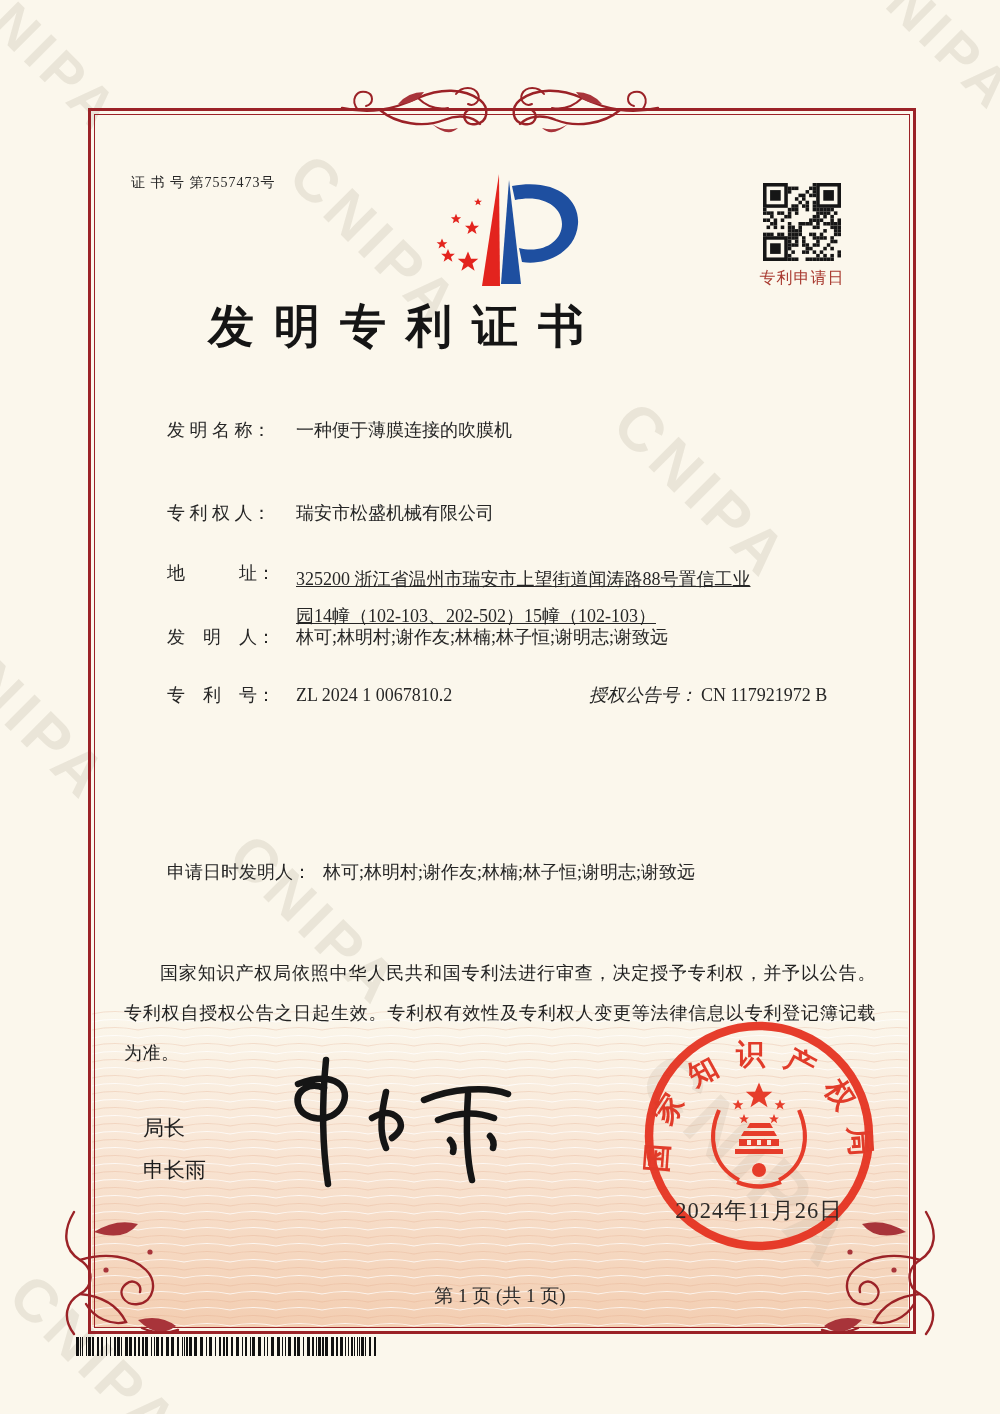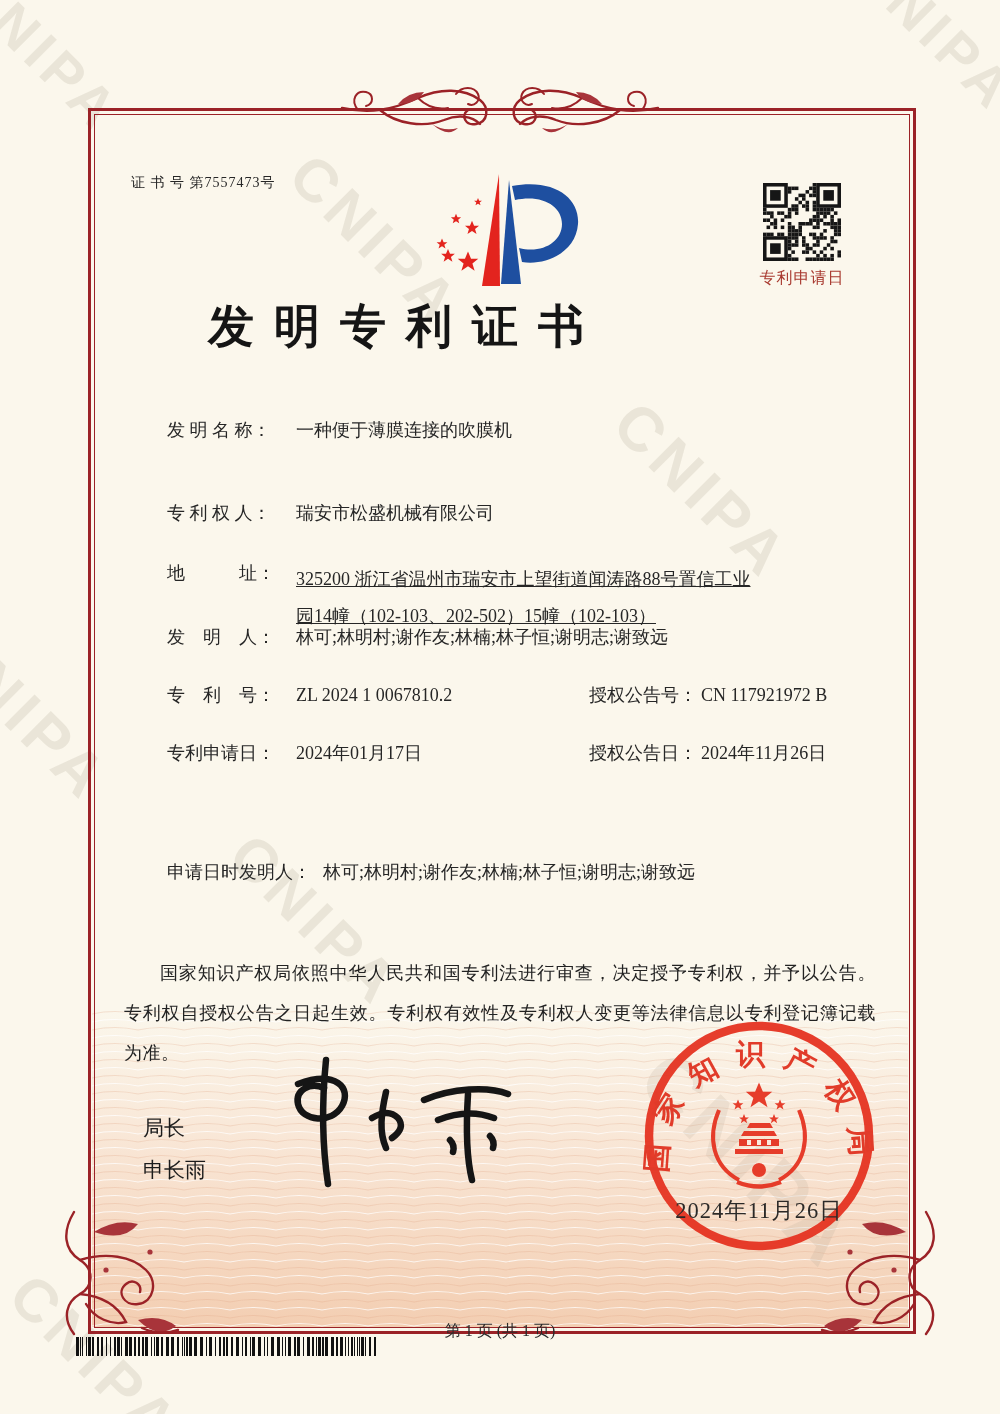--- a/index.html
+++ b/index.html
@@ -24,33 +24,33 @@
   .qrlabel{position:absolute;left:722px;top:268px;width:160px;text-align:center;
            font-size:16px;letter-spacing:1px;color:#a8392f;}
   .title{position:absolute;left:0;top:296px;width:792px;text-align:center;
          font-size:46px;font-weight:bold;letter-spacing:20px;text-indent:20px;color:#151515;}
   
   .row{position:absolute;left:143px;width:770px;font-size:18px;line-height:24px;margin-left:24px;}
   .row .lab{display:inline-block;min-width:129px;}
   .row.longlab .lab{min-width:0;margin-right:12px;}
   .row .wrap{display:inline-block;width:470px;line-height:37px;vertical-align:top;text-decoration:underline;}
   .row .col2{position:absolute;left:422px;top:0;white-space:nowrap;}
-  .row .col2 .lab2{display:inline-block;min-width:112px;}
+  .row .col2 .lab2{display:inline-block;min-width:112px;font-style:italic;}
   
   .notice{position:absolute;left:124px;top:953px;width:752px;font-size:18px;line-height:40px;
           text-align:justify;text-indent:2em;letter-spacing:.5px;color:#222;}
   
   .dtitle{position:absolute;left:143px;top:1114px;font-size:21px;
           font-family:"Liberation Sans","DejaVu Sans",sans-serif;color:#1c1c1c;}
   .dname{position:absolute;left:143px;top:1156px;font-size:21px;
          font-family:"Liberation Sans","DejaVu Sans",sans-serif;color:#1c1c1c;}
   .sig{position:absolute;left:240px;top:1048px;}
   .seal{position:absolute;left:641px;top:1018px;}
   
-  .pageno{position:absolute;left:0;top:1283px;width:1000px;text-align:center;font-size:16px;color:#2a2a2a;margin-top:38px;}
+  .pageno{position:absolute;left:0;top:1283px;width:1000px;text-align:center;font-size:19px;color:#2a2a2a;}
   .barcode{position:absolute;left:76px;top:1337px;}
 </style>
 </head>
 <body>
 
 <div class="cert">
 
   <div class="grad">
     <svg id="waves-svg" width="816" height="317">
         <path d="M0 4 q23 -5 46 0 q23 -5 46 0 q23 -5 46 0 q23 -5 46 0 q23 -5 46 0 q23 -5 46 0 q23 -5 46 0 q23 -5 46 0 q23 -5 46 0 q23 -5 46 0 q23 -5 46 0 q23 -5 46 0 q23 -5 46 0 q23 -5 46 0 q23 -5 46 0 q23 -5 46 0 q23 -5 46 0 q23 -5 46 0" fill="none" stroke="rgba(222,160,128,.28)" stroke-width="1.1"></path>
@@ -347,24 +347,20 @@
   <div class="row" style="top:561px">
     <span class="lab">地　　　址：</span><span class="wrap">325200 浙江省温州市瑞安市上望街道闻涛路88号置信工业园14幢（102-103、202-502）15幢（102-103）</span>
   </div>
   <div class="row" style="top:625px">
     <span class="lab">发　明　人：</span><span>林可;林明村;谢作友;林楠;林子恒;谢明志;谢致远</span>
   </div>
   <div class="row" style="top:683px">
     <span class="lab">专　利　号：</span><span>ZL 2024 1 0067810.2</span>
     <span class="col2"><span class="lab2">授权公告号：</span><span>CN 117921972 B</span></span>
   </div>
-  <div class="row" style="top:741px">
-    <span class="lab">专利申请日：</span><span>2024年01月17日</span>
-    <span class="col2"><span class="lab2">授权公告日：</span><span>2024年11月26日</span></span>
-  </div>
   <div class="row longlab" style="top:860px">
     <span class="lab">申请日时发明人：</span><span>林可;林明村;谢作友;林楠;林子恒;谢明志;谢致远</span>
   </div>
 
   <div class="notice">国家知识产权局依照中华人民共和国专利法进行审查，决定授予专利权，并予以公告。专利权自授权公告之日起生效。专利权有效性及专利权人变更等法律信息以专利登记簿记载为准。</div>
 
   <div class="dtitle">局长</div>
   <div class="dname">申长雨</div>
   <svg class="sig" width="300" height="145" viewBox="0 0 300 145">
     <g fill="none" stroke="#151515" stroke-width="6.5" stroke-linecap="round" stroke-linejoin="round">

